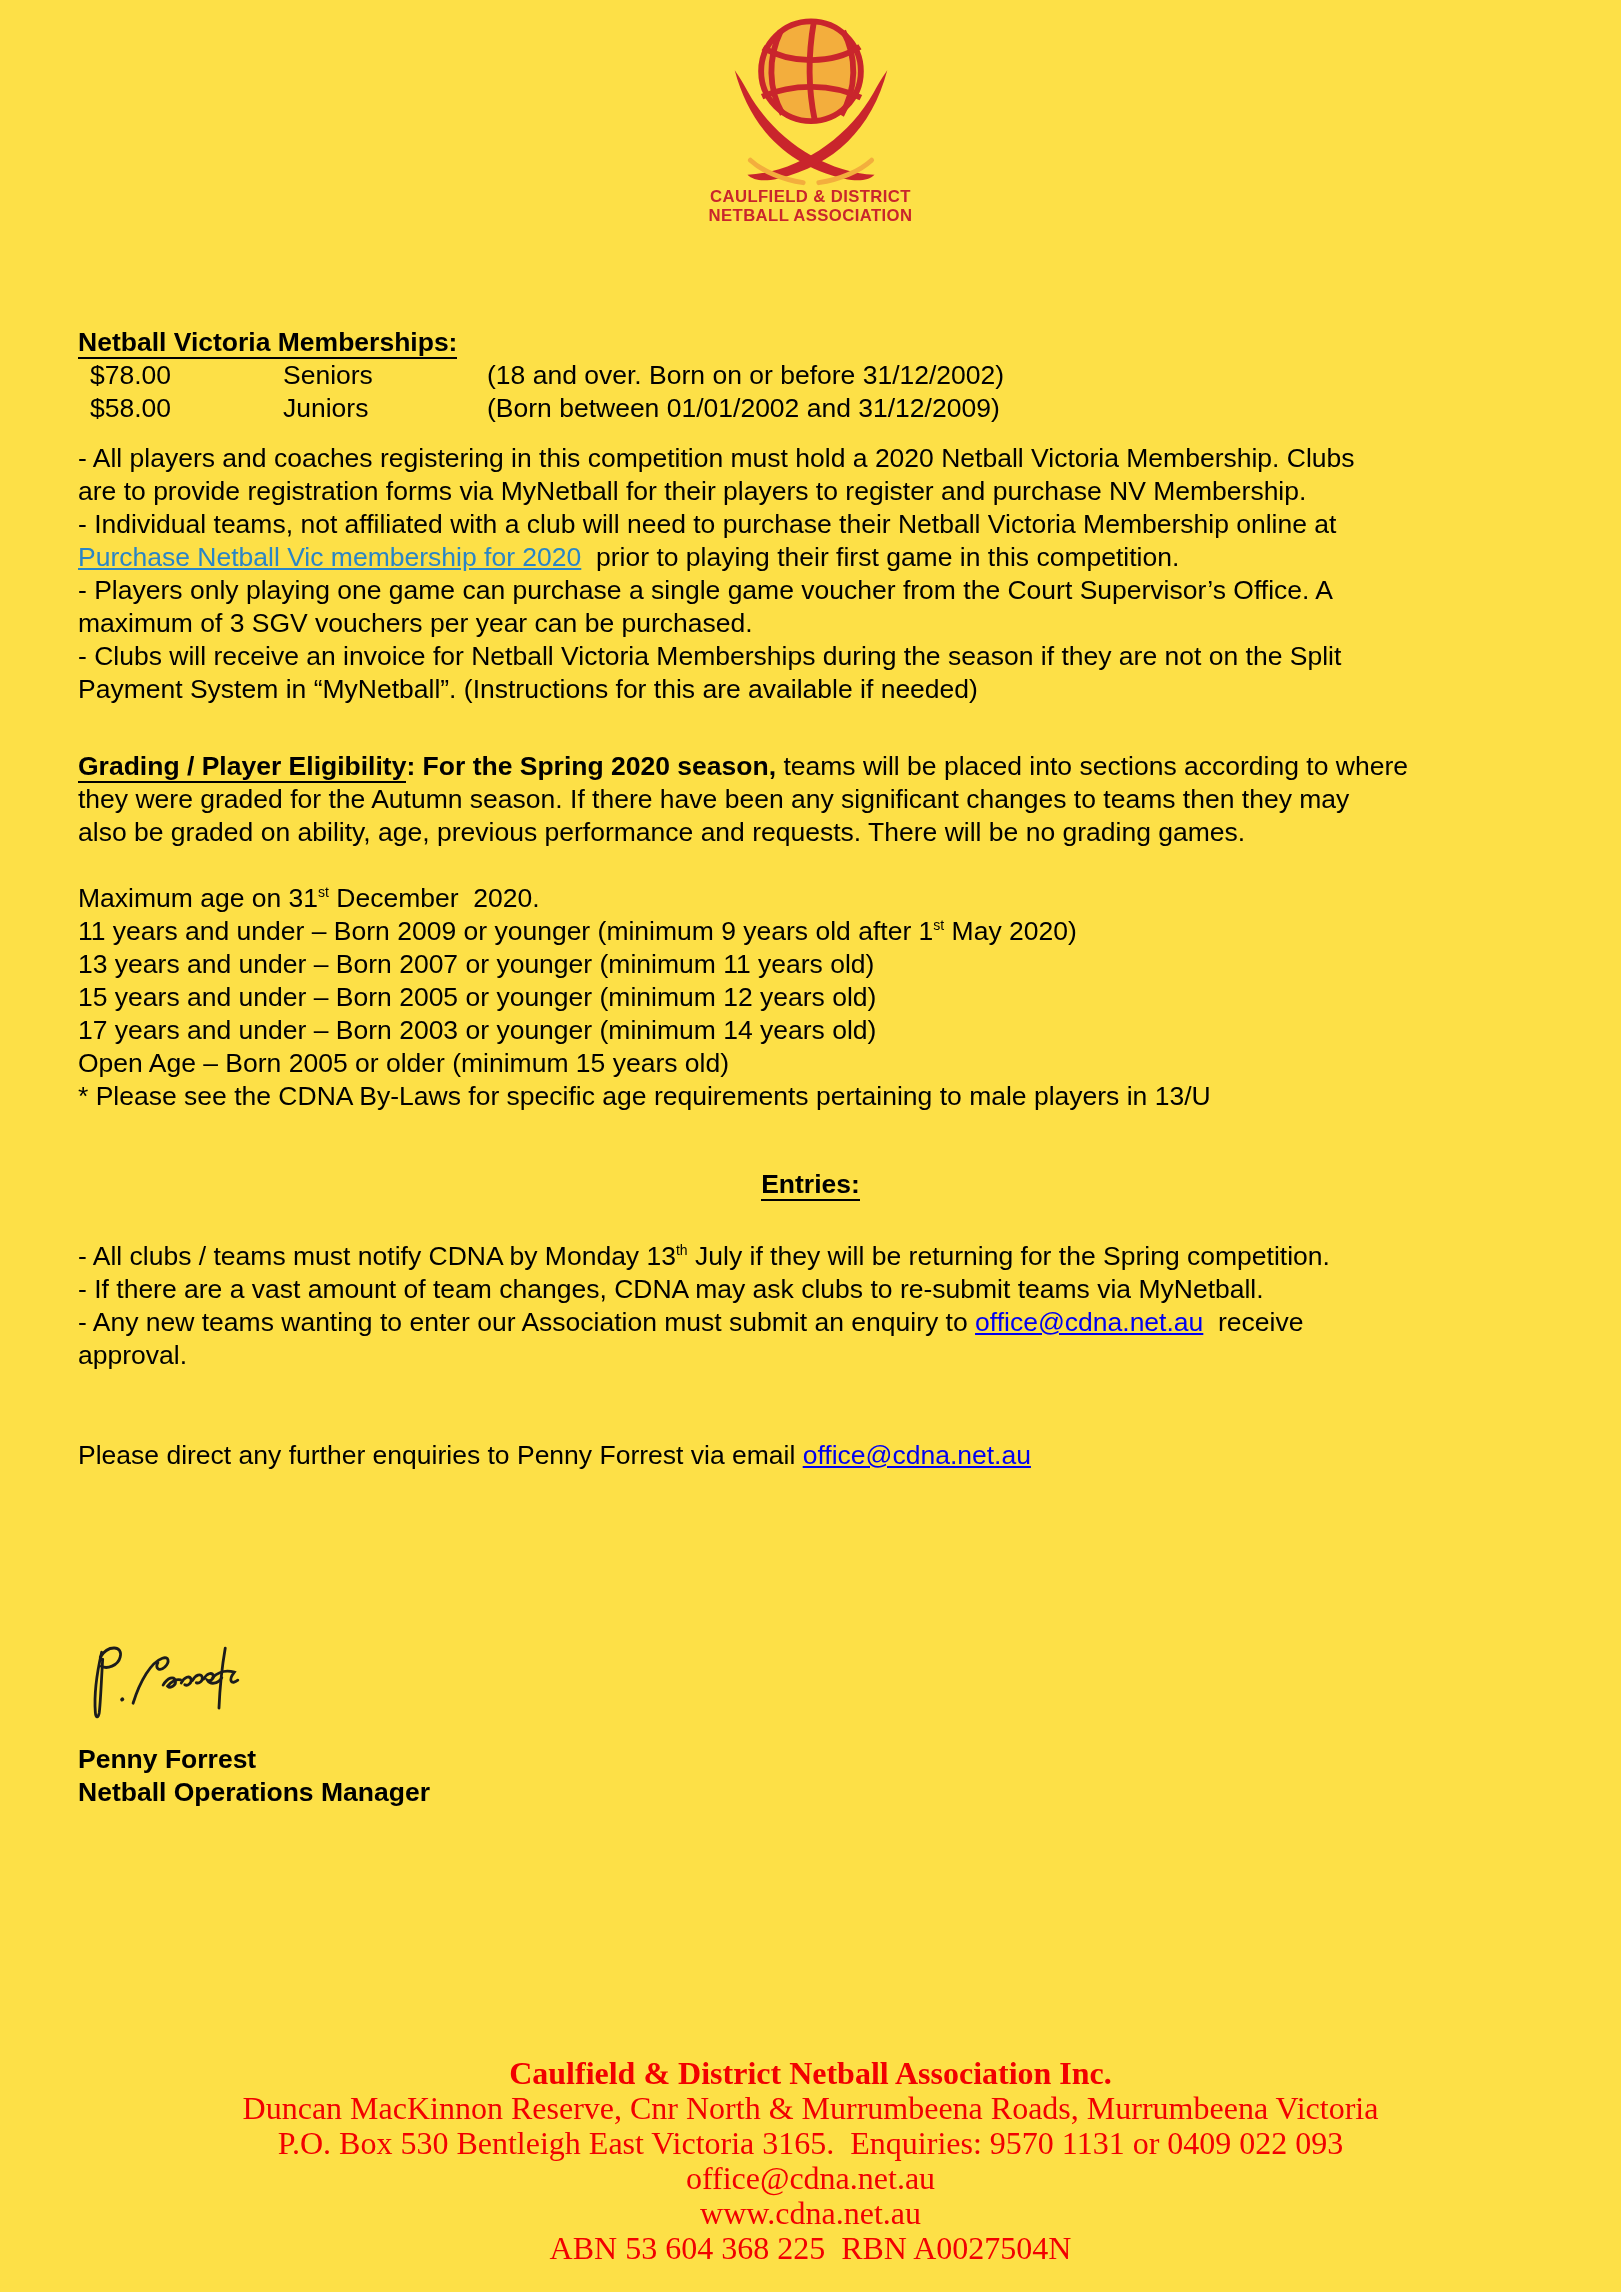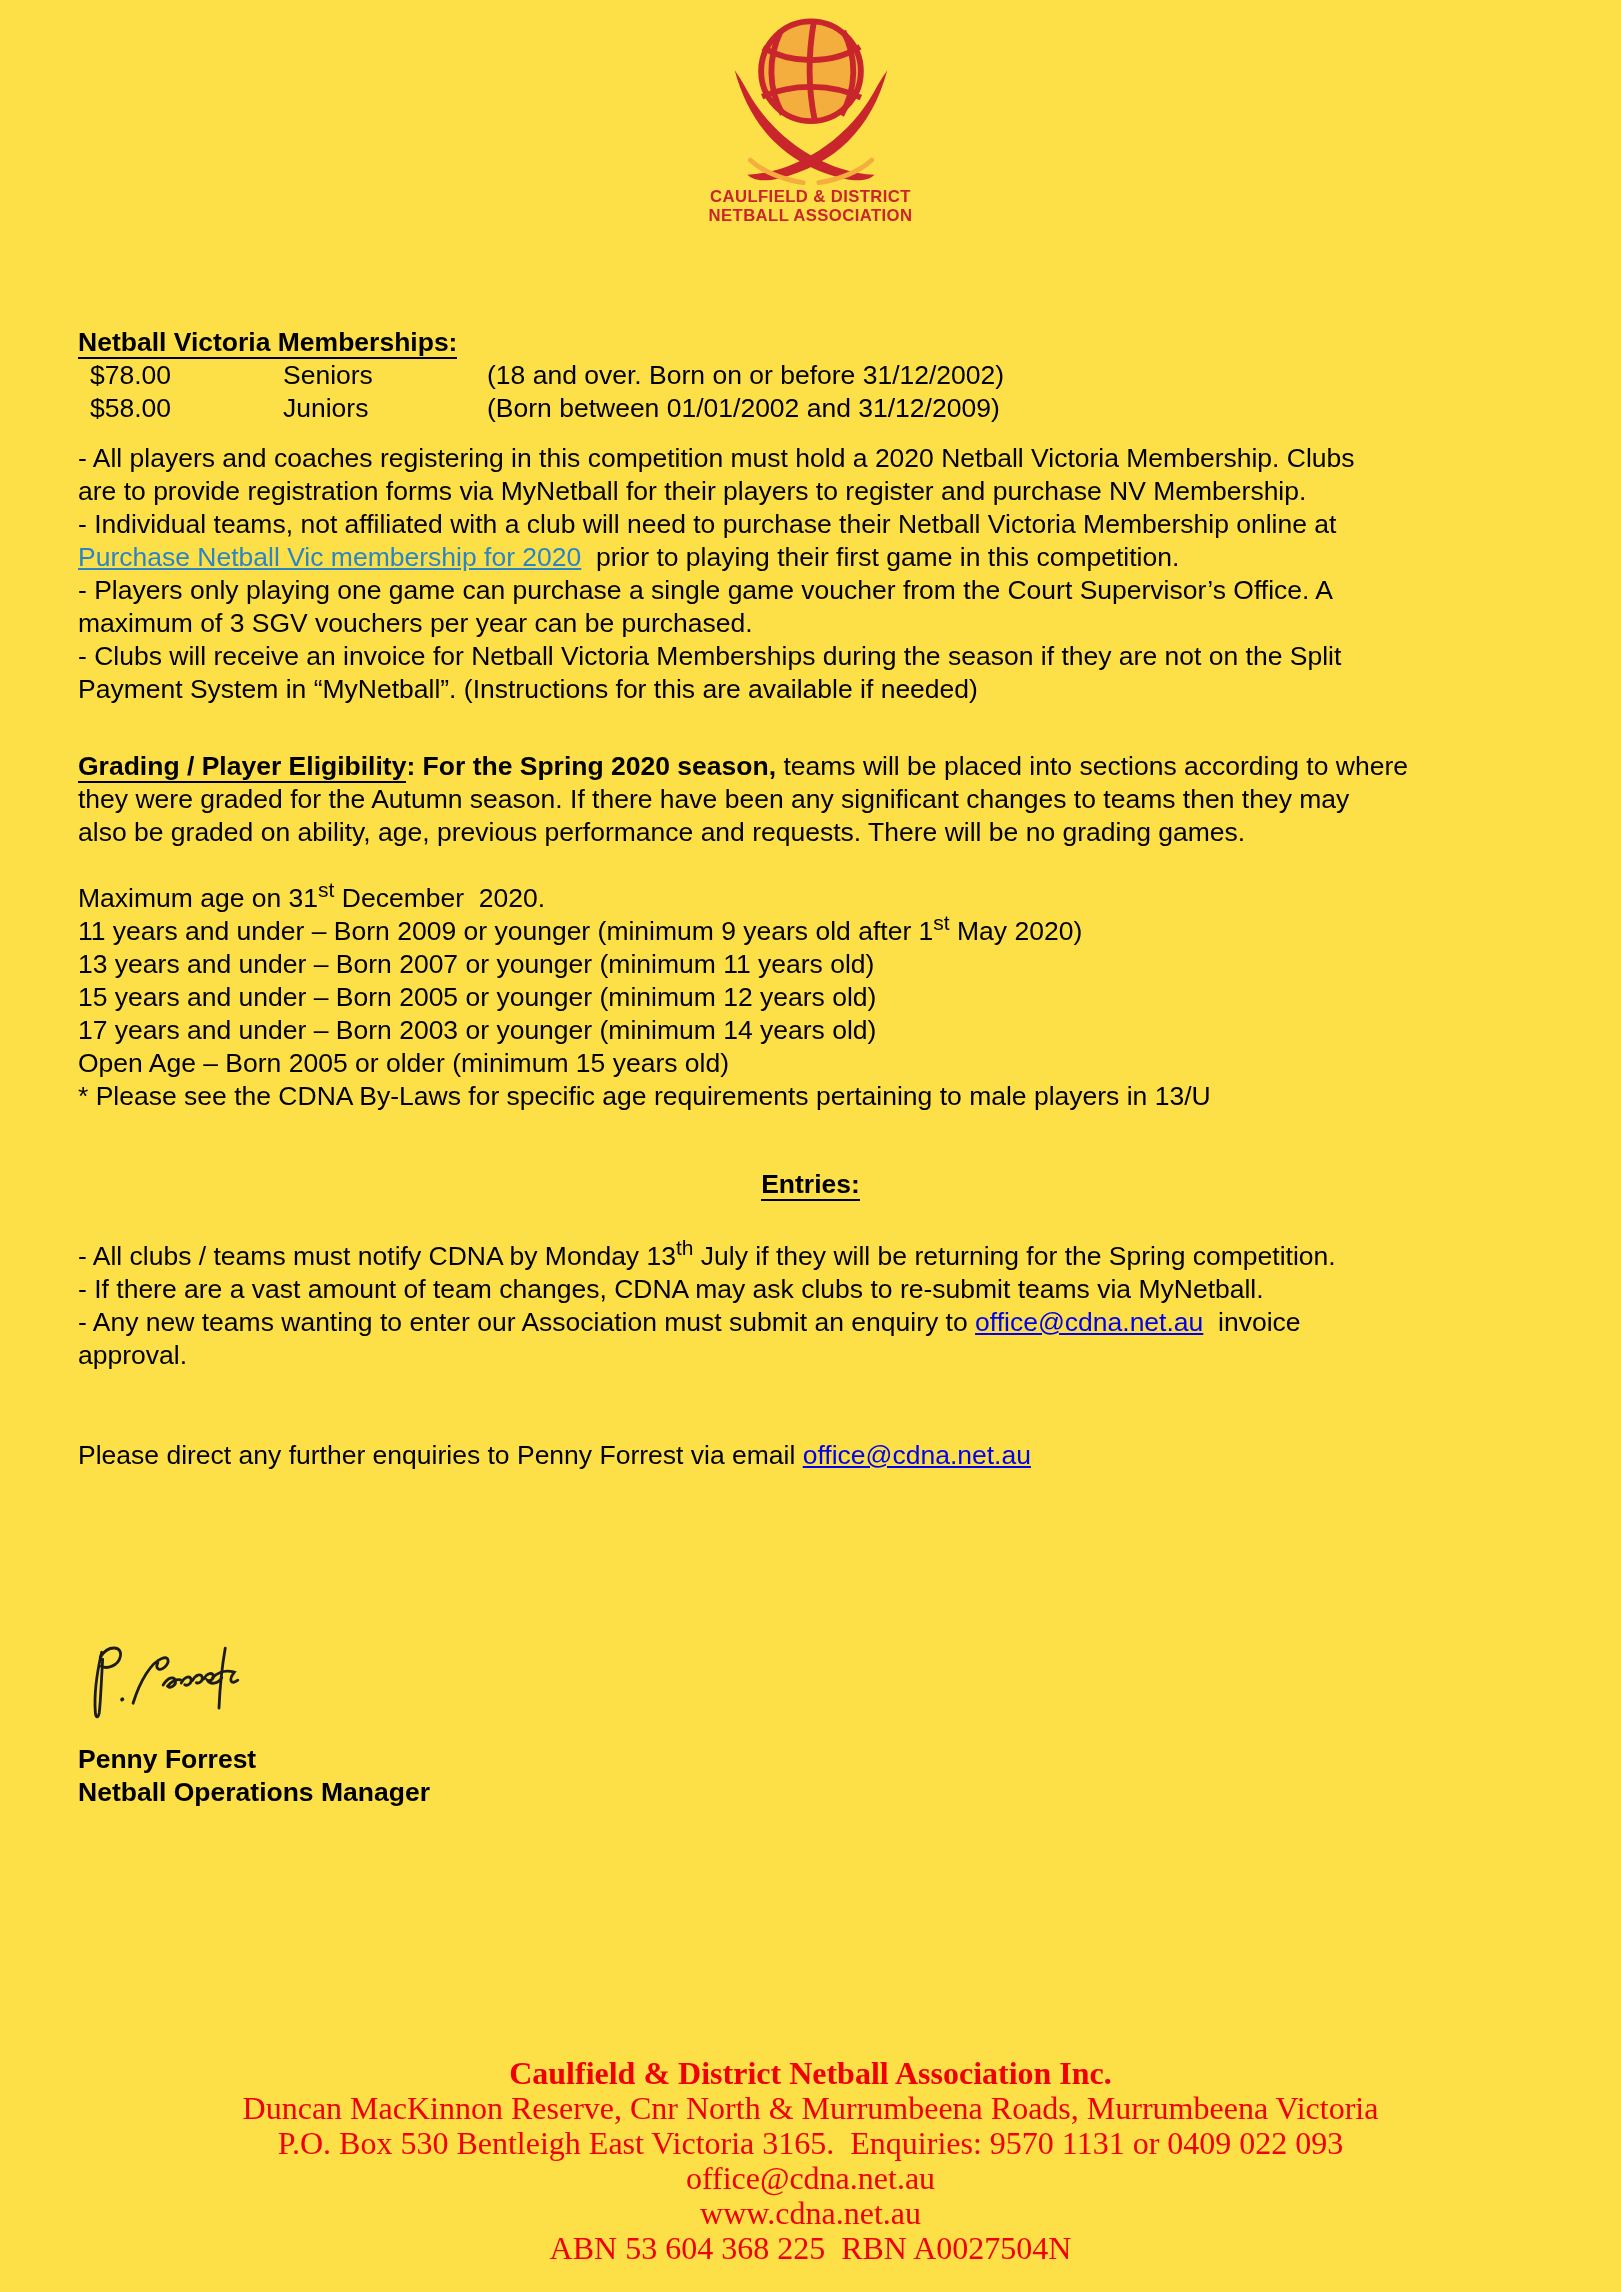--- a/index.html
+++ b/index.html
@@ -22,21 +22,21 @@
   }
   
   .content{
     position:absolute;top:0;left:78px;right:78px;
     padding-top:326px;
     font-size:26.5px;line-height:33px;
   }
   .ln{min-height:33px;white-space:pre-wrap;}
   .bu{font-weight:bold;border-bottom:2.9px solid #000;padding-bottom:0px;}
   .b{font-weight:bold;}
-  .sup{font-size:21px;vertical-align:super;line-height:0;}
+  .sup{font-size:14px;vertical-align:super;line-height:0;}
   .fee-row{display:flex;}
   .fee-price{width:193px;flex:0 0 auto;margin-left:12px;}
   .fee-cat{width:204px;flex:0 0 auto;}
   .fee-note{flex:1;}
   .m-notes{margin-top:17px;}
   .m-grading{margin-top:44px;}
   .m-ages{margin-top:33px;}
   .m-entries-h{margin-top:55px;text-align:center;}
   .m-entries-b{margin-top:39px;}
   .m-enquiries{margin-top:67px;}
@@ -126,21 +126,21 @@
       <div class="ln">17 years and under – Born 2003 or younger (minimum 14 years old)</div>
       <div class="ln">Open Age – Born 2005 or older (minimum 15 years old)</div>
       <div class="ln">* Please see the CDNA By-Laws for specific age requirements pertaining to male players in 13/U</div>
     </div>
 
     <div class="ln m-entries-h"><span class="bu">Entries:</span></div>
 
     <div class="m-entries-b">
       <div class="ln"><span>- All clubs / teams must notify CDNA by Monday 13</span><span class="sup">th</span><span> July if they will be returning for the Spring competition.</span></div>
       <div class="ln">- If there are a vast amount of team changes, CDNA may ask clubs to re-submit teams via MyNetball.</div>
-      <div class="ln"><span>- Any new teams wanting to enter our Association must submit an enquiry to </span><a class="link-blue">office@cdna.net.au</a><span>  invoice</span></div>
+      <div class="ln"><span>- Any new teams wanting to enter our Association must submit an enquiry to </span><a class="link-blue">office@cdna.net.au</a><span>  receive</span></div>
       <div class="ln">approval.</div>
     </div>
 
     <div class="ln m-enquiries"><span>Please direct any further enquiries to Penny Forrest via email </span><a class="link-blue">office@cdna.net.au</a></div>
 
     <div class="sig">
       <svg width="169" height="88" viewBox="0 0 480 252" aria-hidden="true">
         <g fill="none" stroke="#1c1c1c" stroke-width="8" stroke-linecap="round">
           <path d="M60,38 C48,90 38,160 42,210 C43,226 50,228 53,212 C57,182 59,118 63,58"></path>
           <path d="M56,52 C78,16 122,18 113,52 C107,77 75,87 59,78"></path>

